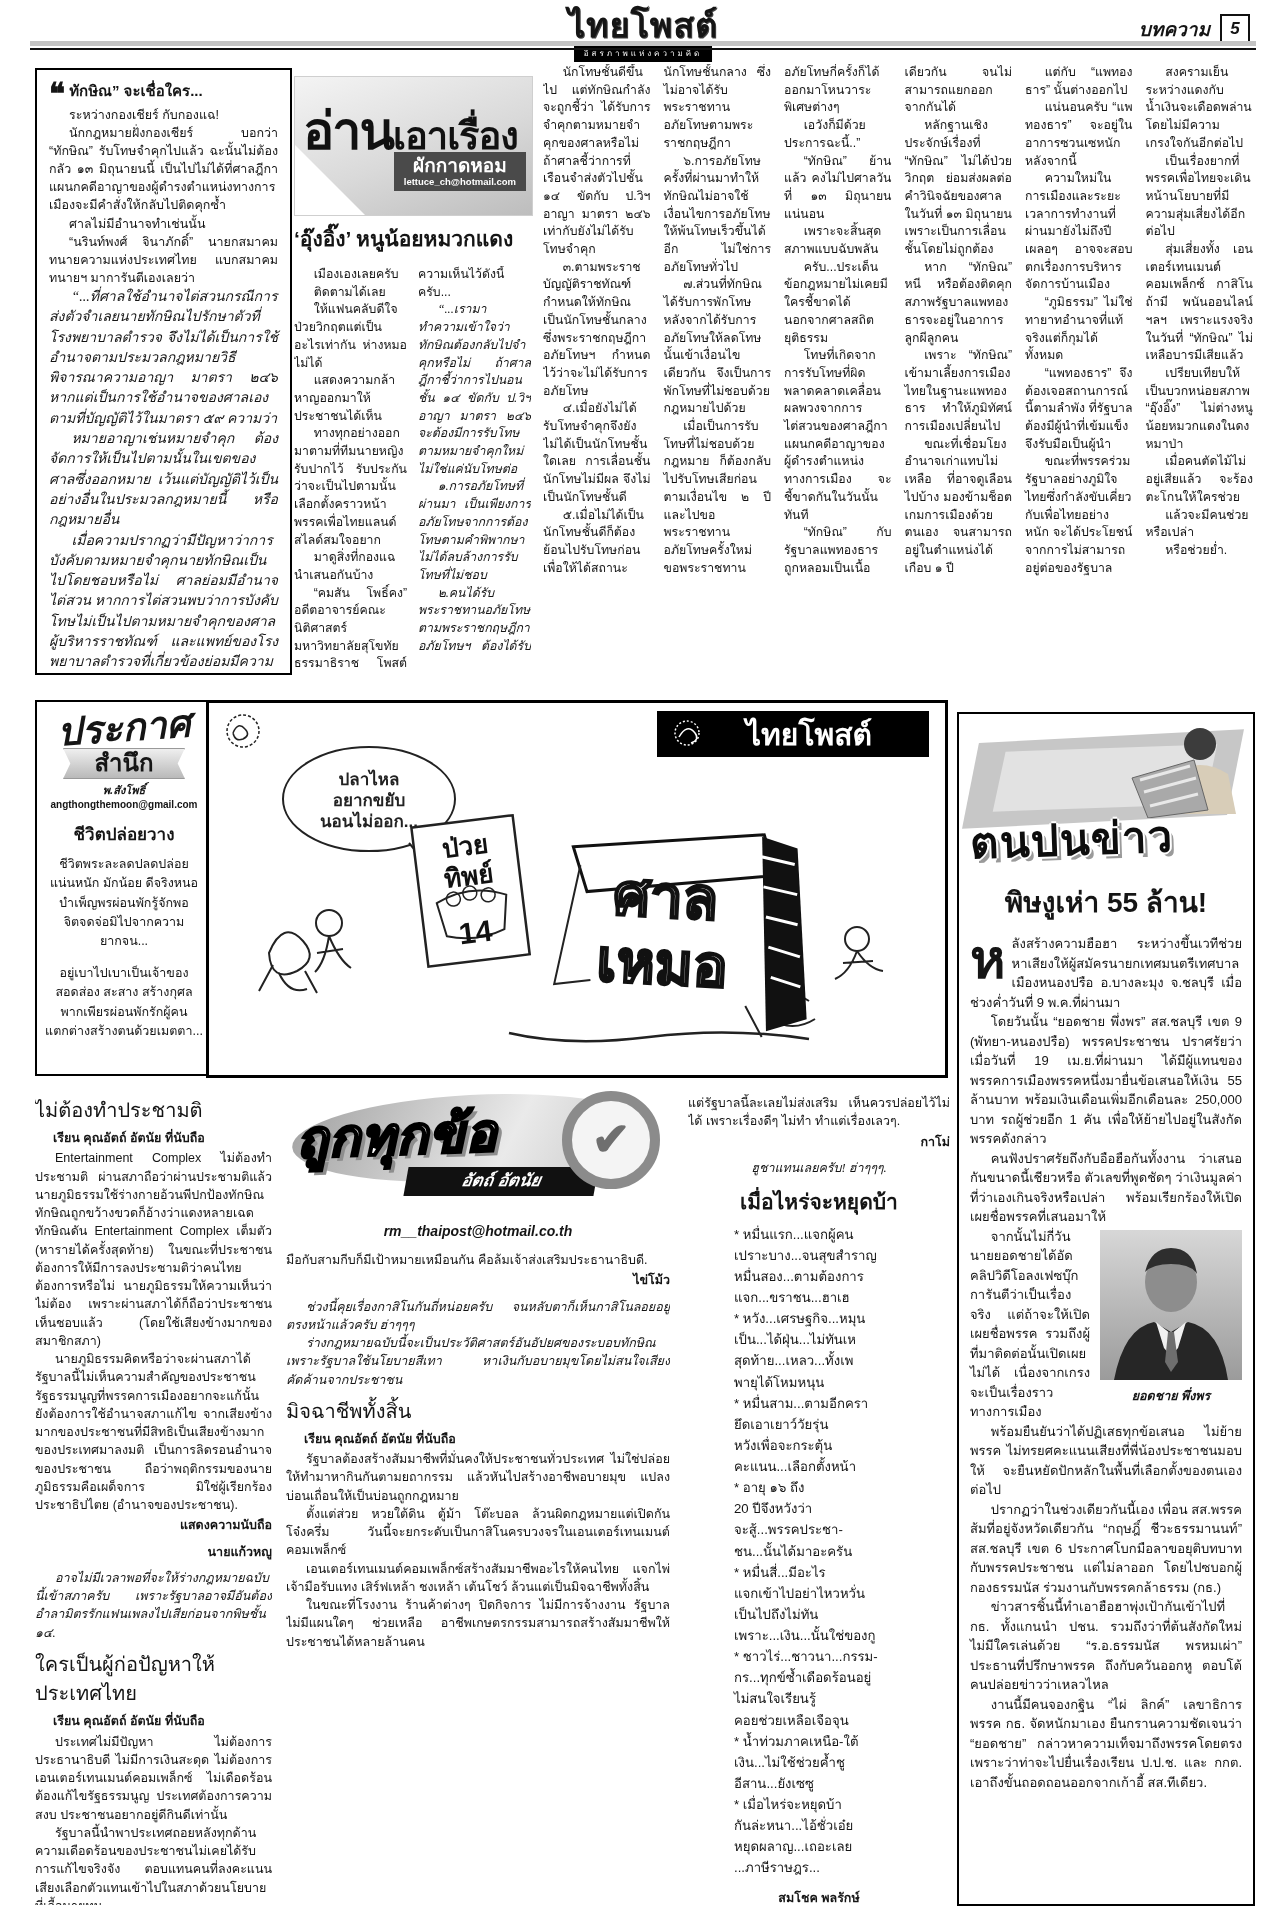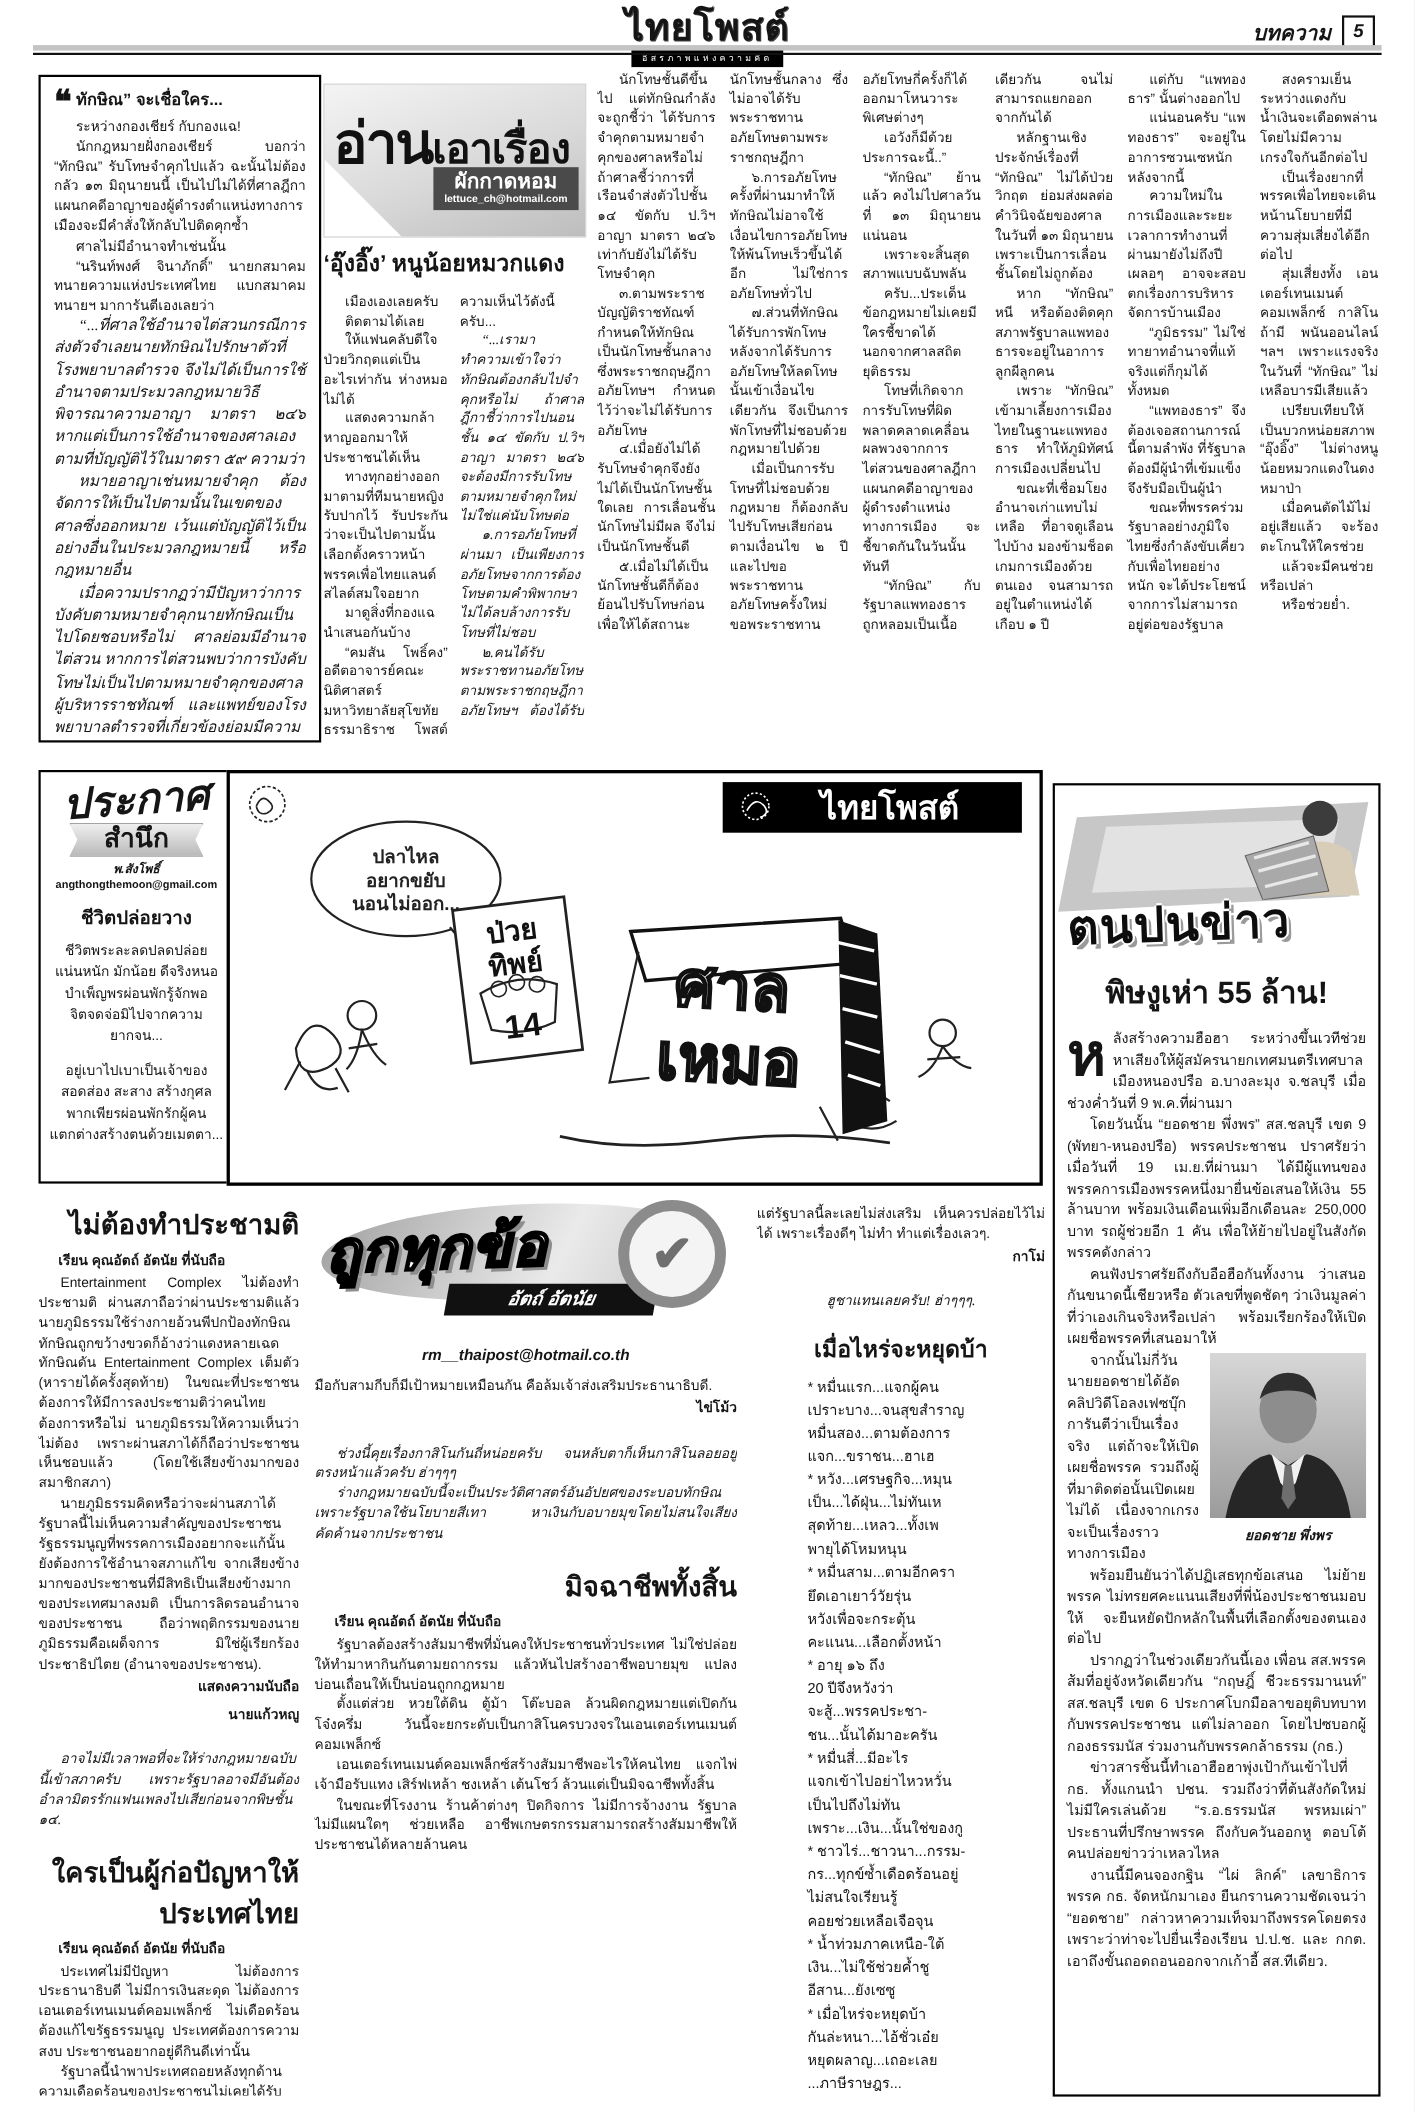--- a/index.html
+++ b/index.html
@@ -77,23 +77,23 @@
   .tp-headline{font-weight:bold;font-size:28px;text-align:center;margin:6px 0 10px;}
   .tp-body{font-size:13px;line-height:1.5;}
   .tp-drop{float:left;font-weight:bold;font-size:54px;line-height:.82;margin:3px 6px 0 0;}
   .tp-photo{float:right;width:142px;margin:3px 0 4px 10px;text-align:center;}
   .tp-photo-caption{font-weight:bold;font-style:italic;font-size:12.5px;margin-top:2px;}
   
   .letters-col{position:absolute;font-size:12.5px;line-height:1.46;overflow:hidden;}
   .col1{left:35px;top:1090px;width:237px;height:815px;}
   .col2{left:286px;top:1085px;width:384px;height:825px;}
   .col3{left:688px;top:1094px;width:262px;height:816px;}
-  .letter-h{font-weight:bold;font-size:25px;text-align:right;margin:6px 0 4px;}
+  .letter-h{font-weight:normal;font-size:20px;text-align:left;margin:6px 0 4px;}
   .salutation{font-weight:bold;margin:0 18px 2px;}
-  .reply{margin:22px 0;}
+  .reply{margin:8px 0;}
   
   .rubric{position:relative;height:158px;margin-bottom:8px;overflow:hidden;}
   .rb-swoosh{position:absolute;left:6px;top:10px;width:360px;height:86px;border-radius:50%;
         background:linear-gradient(120deg,#9f9f9f,#eaeaea 60%,#c2c2c2);transform:rotate(-3deg);}
   .rb-title{position:absolute;left:10px;top:14px;font-weight:bold;font-style:italic;font-size:52px;
         letter-spacing:1px;color:#fff;-webkit-text-stroke:2.5px #000;
         text-shadow:4px 4px 0 #8e8e8e;transform:rotate(-2deg);white-space:nowrap;}
   .rb-band{position:absolute;left:120px;top:82px;width:190px;background:#111;color:#fff;
         font-weight:bold;font-style:italic;font-size:17px;text-align:center;padding:2px 0;
         transform:skewX(-10deg);}

